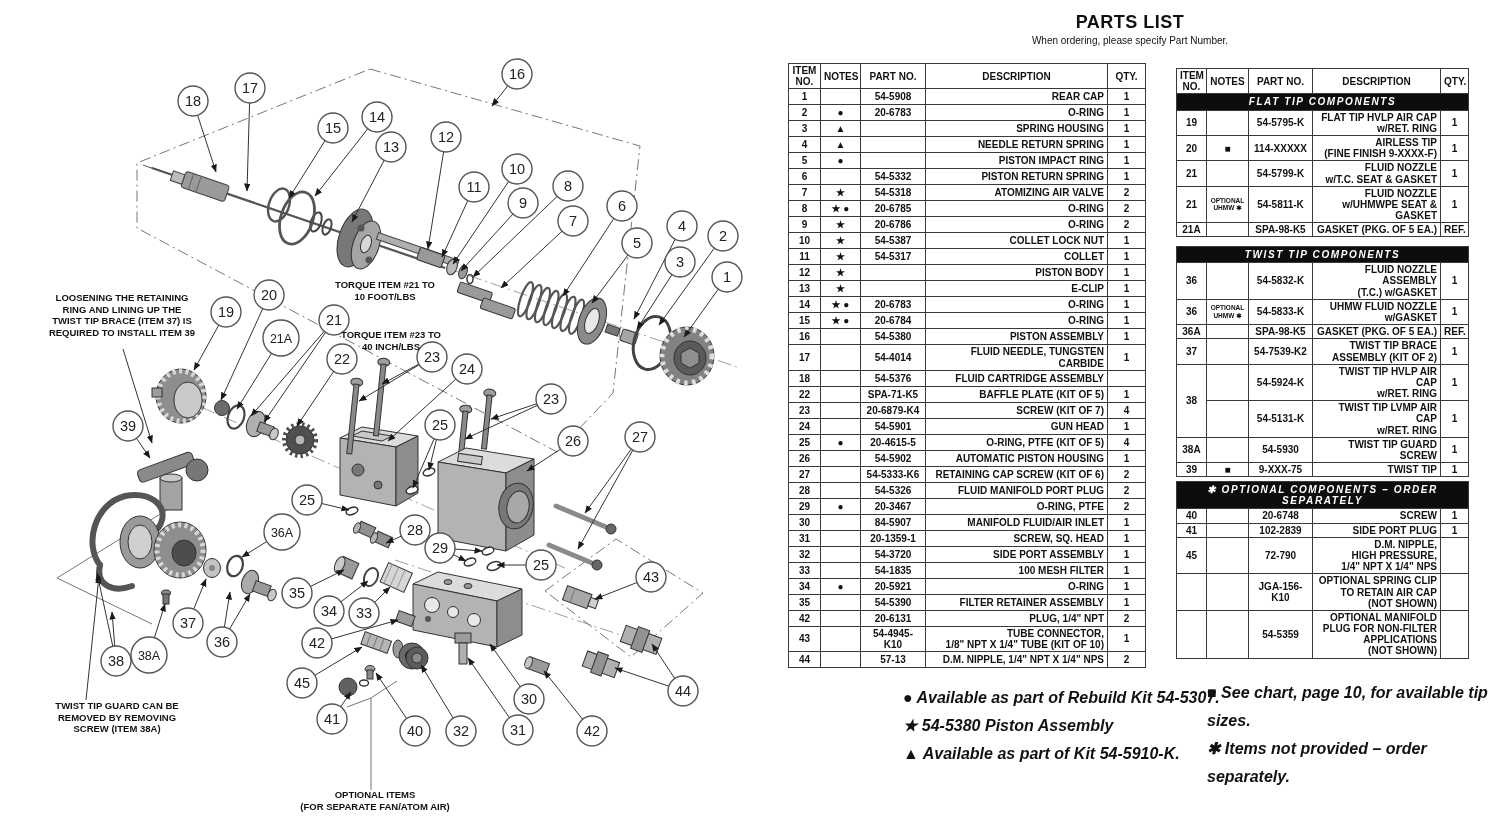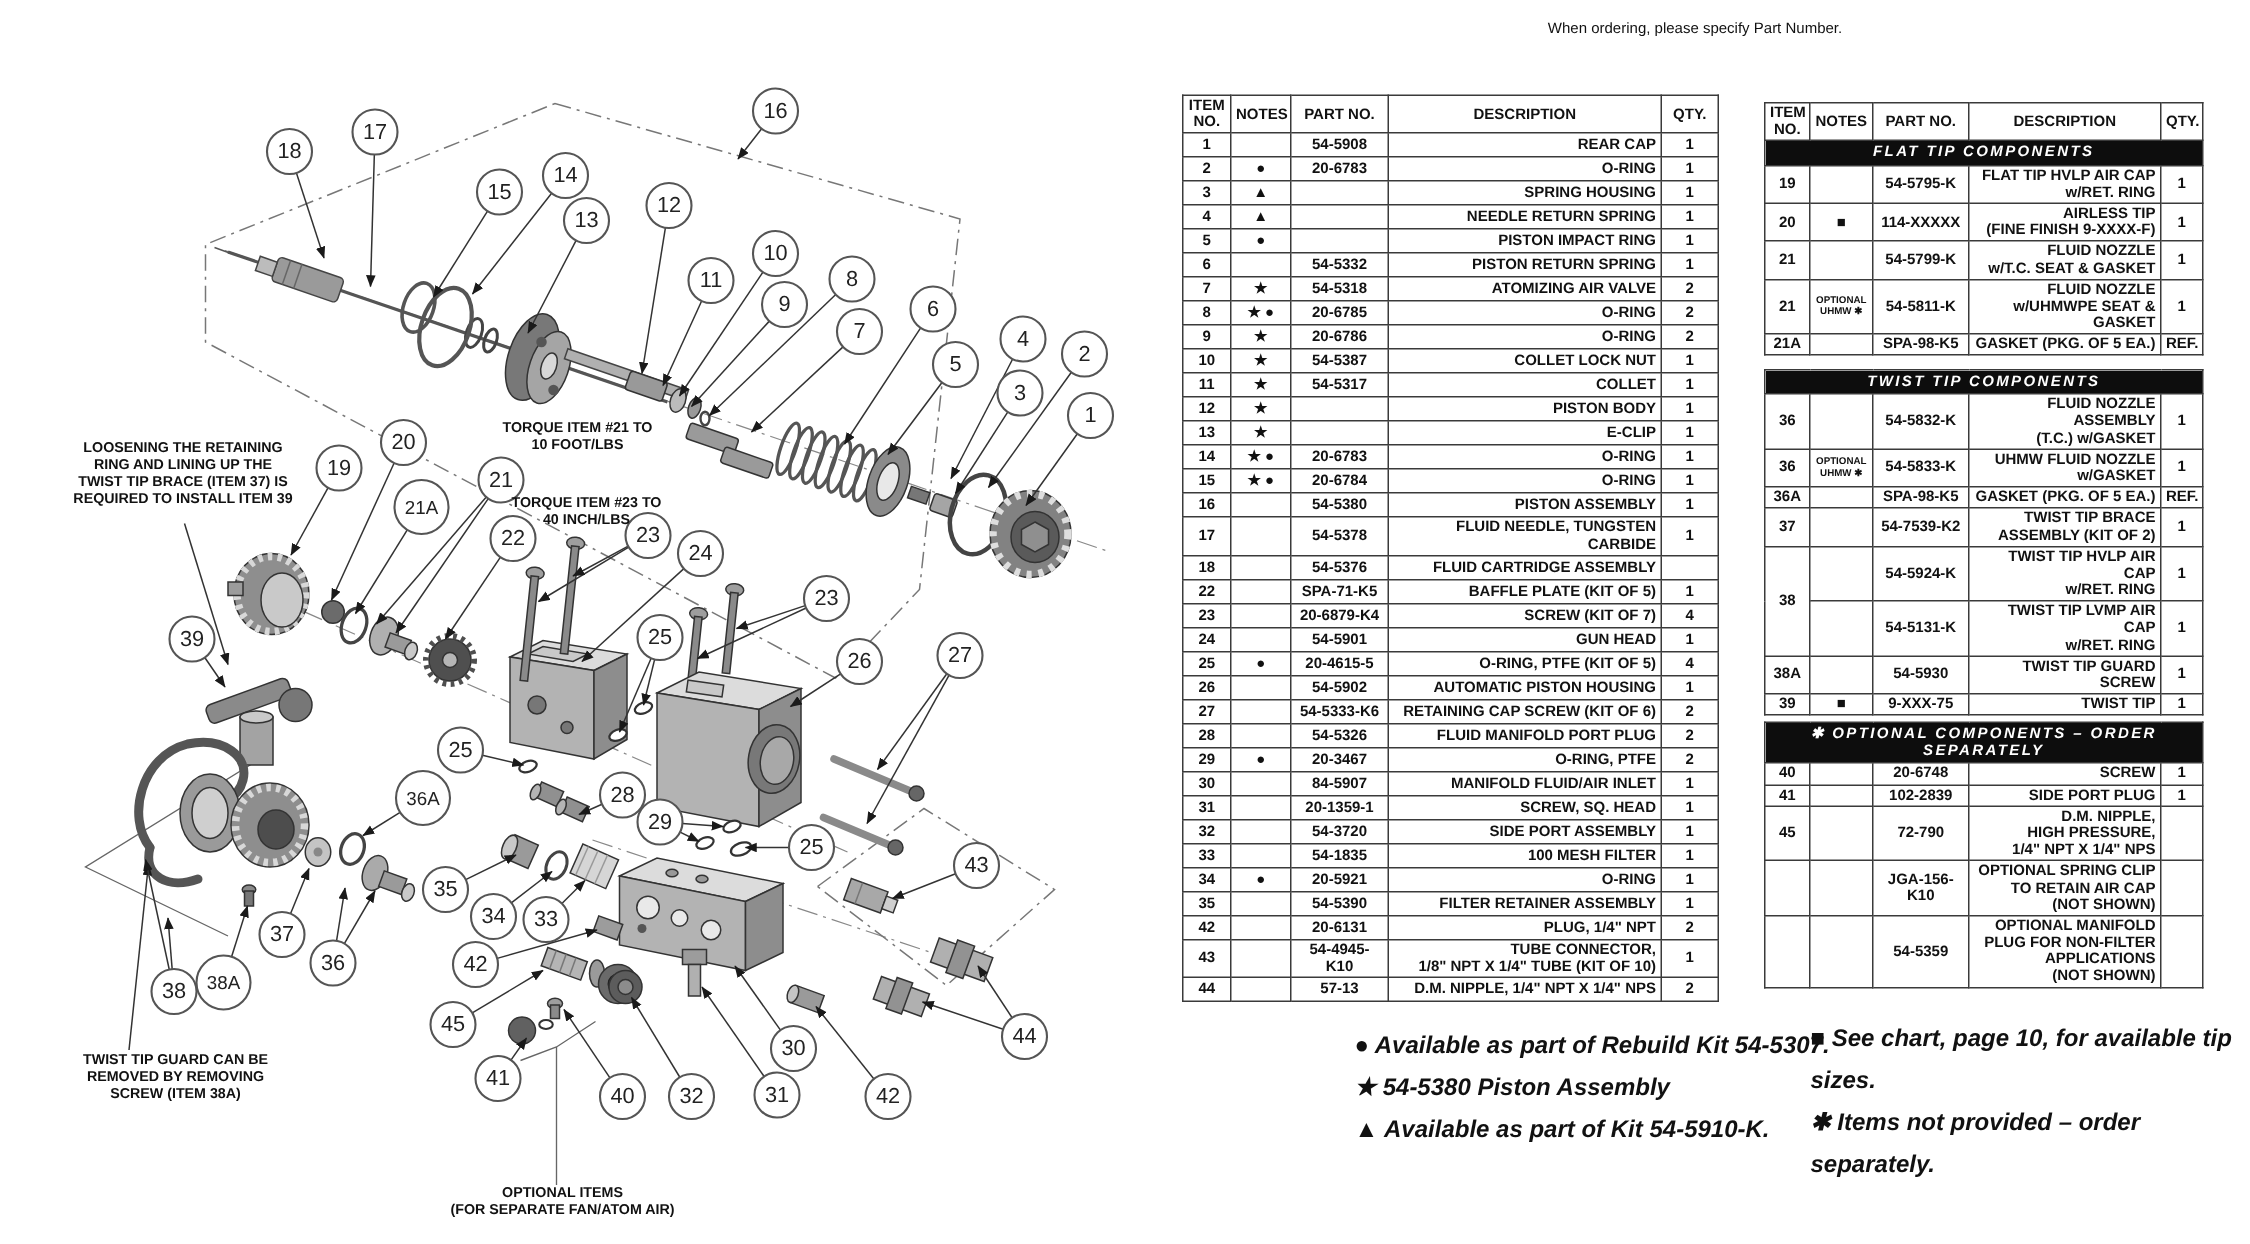--- a/index.html
+++ b/index.html
@@ -571,20 +571,21 @@
   <g id="annotation-layer">
       <text class="ann" x="122" y="301" text-anchor="middle"><tspan x="122" dy="0">LOOSENING THE RETAINING</tspan><tspan x="122" dy="11.5">RING AND LINING UP THE</tspan><tspan x="122" dy="11.5">TWIST TIP BRACE (ITEM 37) IS</tspan><tspan x="122" dy="11.5">REQUIRED TO INSTALL ITEM 39</tspan></text>
       <text class="ann" x="385" y="288" text-anchor="middle"><tspan x="385" dy="0">TORQUE ITEM #21 TO</tspan><tspan x="385" dy="11.5">10 FOOT/LBS</tspan></text>
       <text class="ann" x="391" y="338" text-anchor="middle"><tspan x="391" dy="0">TORQUE ITEM #23 TO</tspan><tspan x="391" dy="11.5">40 INCH/LBS</tspan></text>
       <text class="ann" x="117" y="709" text-anchor="middle"><tspan x="117" dy="0">TWIST TIP GUARD CAN BE</tspan><tspan x="117" dy="11.5">REMOVED BY REMOVING</tspan><tspan x="117" dy="11.5">SCREW (ITEM 38A)</tspan></text>
       <text class="ann" x="375" y="798" text-anchor="middle"><tspan x="375" dy="0">OPTIONAL ITEMS</tspan><tspan x="375" dy="11.5">(FOR SEPARATE FAN/ATOM AIR)</tspan></text>
     </g>
 </svg>
 
 <div id="title-block">
+  <h1>PARTS LIST</h1>
   <div class="sub">When ordering, please specify Part Number.</div>
 </div>
 
 <table id="main-table" class="t">
   <colgroup>
       <col style="width:32px">
       <col style="width:40px">
       <col style="width:65px">
       <col style="width:182px">
       <col style="width:38px">
@@ -708,21 +709,21 @@
       <tr>
         <td class="c-item">16</td>
         <td class="c-notes"></td>
         <td class="c-part">54-5380</td>
         <td class="c-desc">PISTON ASSEMBLY</td>
         <td class="c-qty">1</td>
       </tr>
       <tr>
         <td class="c-item">17</td>
         <td class="c-notes"></td>
-        <td class="c-part">54-5378</td>
+        <td class="c-part">54-4014</td>
         <td class="c-desc">FLUID NEEDLE, TUNGSTEN CARBIDE</td>
         <td class="c-qty">1</td>
       </tr>
       <tr>
         <td class="c-item">18</td>
         <td class="c-notes"></td>
         <td class="c-part">54-5376</td>
         <td class="c-desc">FLUID CARTRIDGE ASSEMBLY</td>
         <td class="c-qty"></td>
       </tr>

